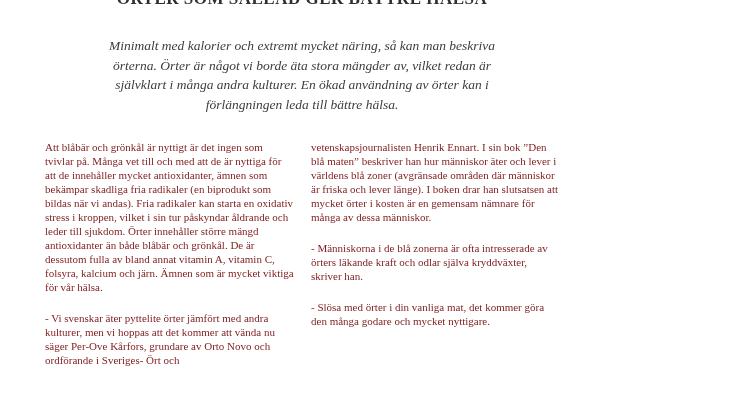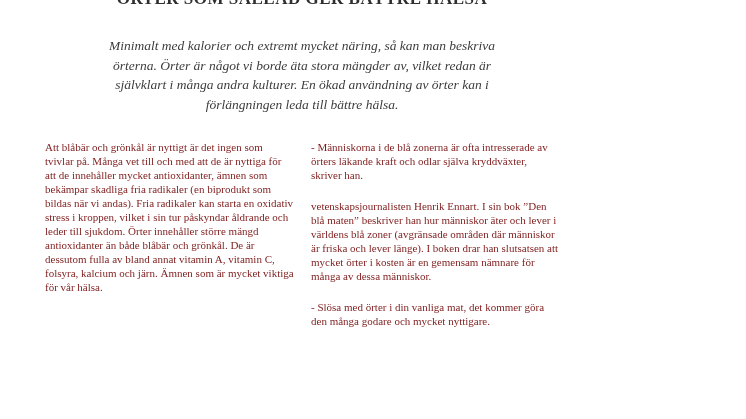--- a/index.html
+++ b/index.html
@@ -62,21 +62,22 @@
 
   <div class="title-clip">
     <div class="doc-title">ÖRTER SOM SALLAD GER BÄTTRE HÄLSA</div>
   </div>
 
   <div class="intro">Minimalt med kalorier och extremt mycket näring, så kan man beskriva örterna. Örter är något vi borde äta stora mängder av, vilket redan är självklart i många andra kulturer. En ökad användning av örter kan i förlängningen leda till bättre hälsa.</div>
 
   <div class="columns">
     <div class="col">
       <p>Att blåbär och grönkål är nyttigt är det ingen som tvivlar på. Många vet till och med att de är nyttiga för att de innehåller mycket antioxidanter, ämnen som bekämpar skadliga fria radikaler (en biprodukt som bildas när vi andas). Fria radikaler kan starta en oxidativ stress i kroppen, vilket i sin tur påskyndar åldrande och leder till sjukdom. Örter innehåller större mängd antioxidanter än både blåbär och grönkål. De är dessutom fulla av bland annat vitamin A, vitamin C, folsyra, kalcium och järn. Ämnen som är mycket viktiga för vår hälsa.</p>
+      <p>- Vi svenskar äter pyttelite örter jämfört med andra kulturer, men vi hoppas att det kommer att vända nu säger Per-Ove Kårfors, grundare av Orto Novo och ordförande i Sveriges- Ört och</p>
     </div>
     <div class="col">
+      <p>vetenskapsjournalisten Henrik Ennart. I sin bok ”Den blå maten” beskriver han hur människor äter och lever i världens blå zoner (avgränsade områden där människor är friska och lever länge). I boken drar han slutsatsen att mycket örter i kosten är en gemensam nämnare för många av dessa människor.</p>
       <p>- Människorna i de blå zonerna är ofta intresserade av örters läkande kraft och odlar själva kryddväxter, skriver han.</p>
-      <p>vetenskapsjournalisten Henrik Ennart. I sin bok ”Den blå maten” beskriver han hur människor äter och lever i världens blå zoner (avgränsade områden där människor är friska och lever länge). I boken drar han slutsatsen att mycket örter i kosten är en gemensam nämnare för många av dessa människor.</p>
       <p>- Slösa med örter i din vanliga mat, det kommer göra den många godare och mycket nyttigare.</p>
     </div>
   </div>
 
 </div>
 
 </body></html>

